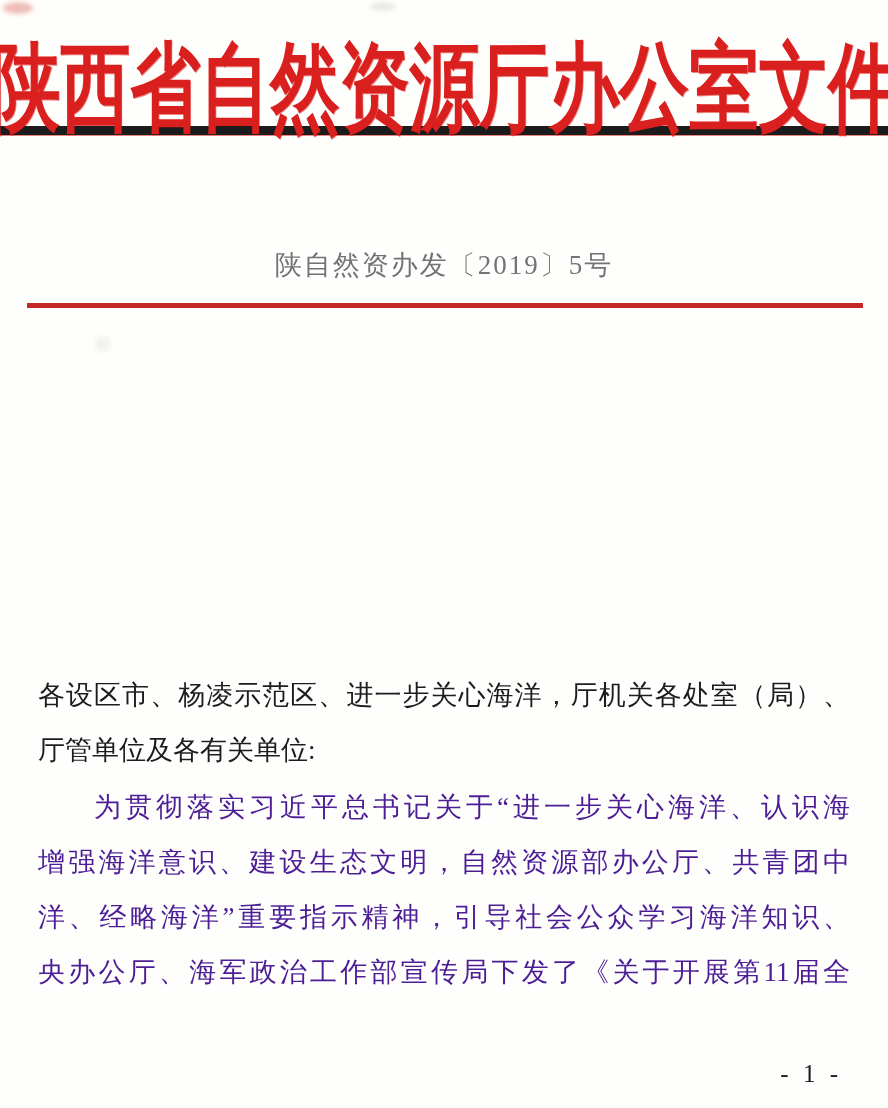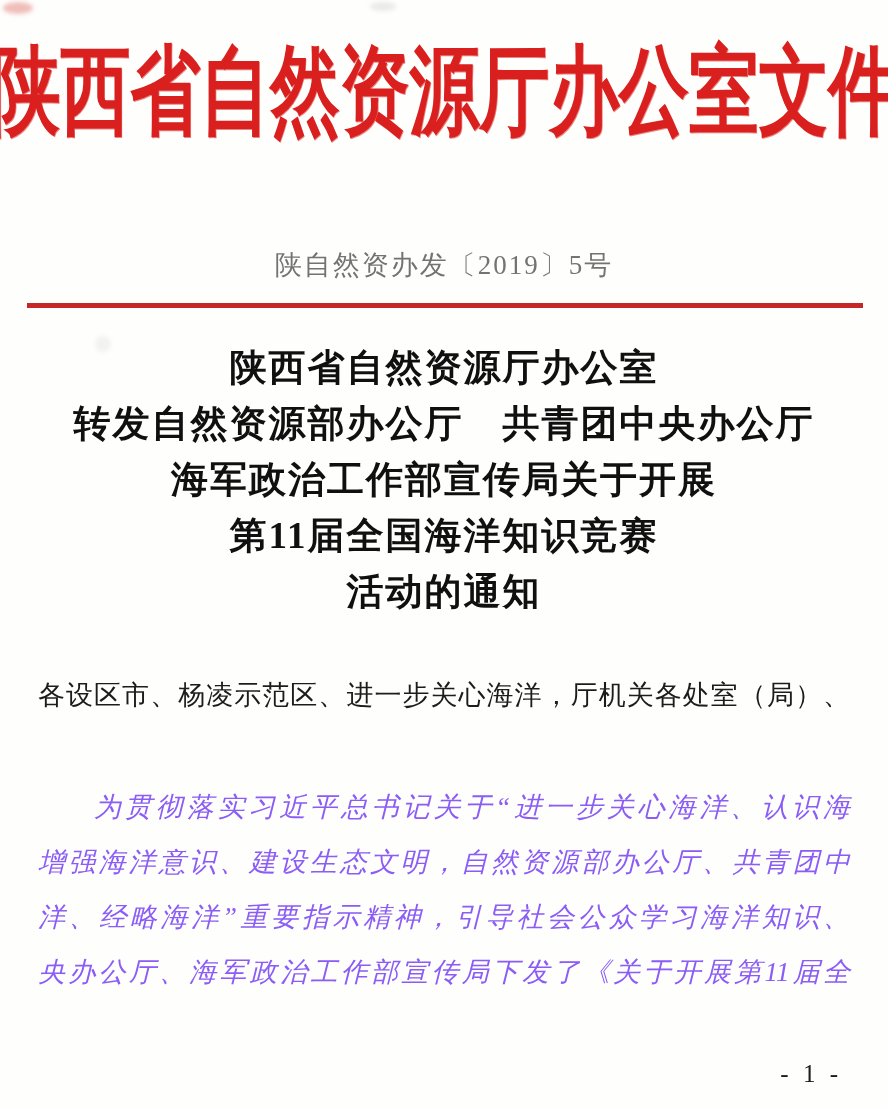--- a/index.html
+++ b/index.html
@@ -19,22 +19,23 @@
   }
 
   
   .banner {
     position: absolute;
     top: 34px;
     left: 0;
     width: 100%;
     height: 110px;
     display: flex;
-    align-items: flex-end;
+    align-items: center;
     justify-content: center;
+    text-decoration: underline;
   }
   .banner-text {
     font-size: 97px;
     line-height: 104px;
     font-weight: 900;
     color: #d9201e;
     white-space: nowrap;
     transform: scaleX(0.72);
     transform-origin: center center;
     letter-spacing: 0px;
@@ -88,22 +89,21 @@
     line-height: 55px;
     color: #1c1c1c;
   }
   .paragraph {
     position: absolute;
     top: 780px;
     left: 38px;
     width: 812px;
     font-size: 27px;
     line-height: 55px;
-    color: #8b5cf6;
-    font-style: italic;
+    color: #4c1d95;
   }
   .line {
     white-space: nowrap;
   }
   .line.fill {
     white-space: normal;
     text-align: justify;
     text-align-last: justify;
     text-justify: inter-character;
   }
@@ -163,30 +163,24 @@
   <div class="smudge-gray-2"></div>
 
   <div class="banner">
     <div class="banner-text">陕西省自然资源厅办公室文件</div>
   </div>
 
   <div class="doc-number">陕自然资办发〔2019〕5号</div>
 
   <div class="red-rule"></div>
 
-  <div class="title-block">
-    <div class="line">陕西省自然资源厅办公室</div>
-    <div class="line">转发自然资源部办公厅　共青团中央办公厅</div>
-    <div class="line">海军政治工作部宣传局关于开展</div>
-    <div class="line">第11届全国海洋知识竞赛</div>
-    <div class="line">活动的通知</div>
-  </div>
 
   <div class="recipients">
     <div class="line fill">各设区市、杨凌示范区、进一步关心海洋，厅机关各处室（局）、</div>
+    <div class="line">厅管单位及各有关单位:</div>
   </div>
 
   <div class="paragraph">
     <div class="line fill indent">为贯彻落实习近平总书记关于“进一步关心海洋、认识海</div>
     <div class="line fill">增强海洋意识、建设生态文明，自然资源部办公厅、共青团中</div>
     <div class="line fill">洋、经略海洋”重要指示精神，引导社会公众学习海洋知识、</div>
     <div class="line fill">央办公厅、海军政治工作部宣传局下发了《关于开展第11届全</div>
   </div>
 
   <div class="page-number">- 1 -</div>

